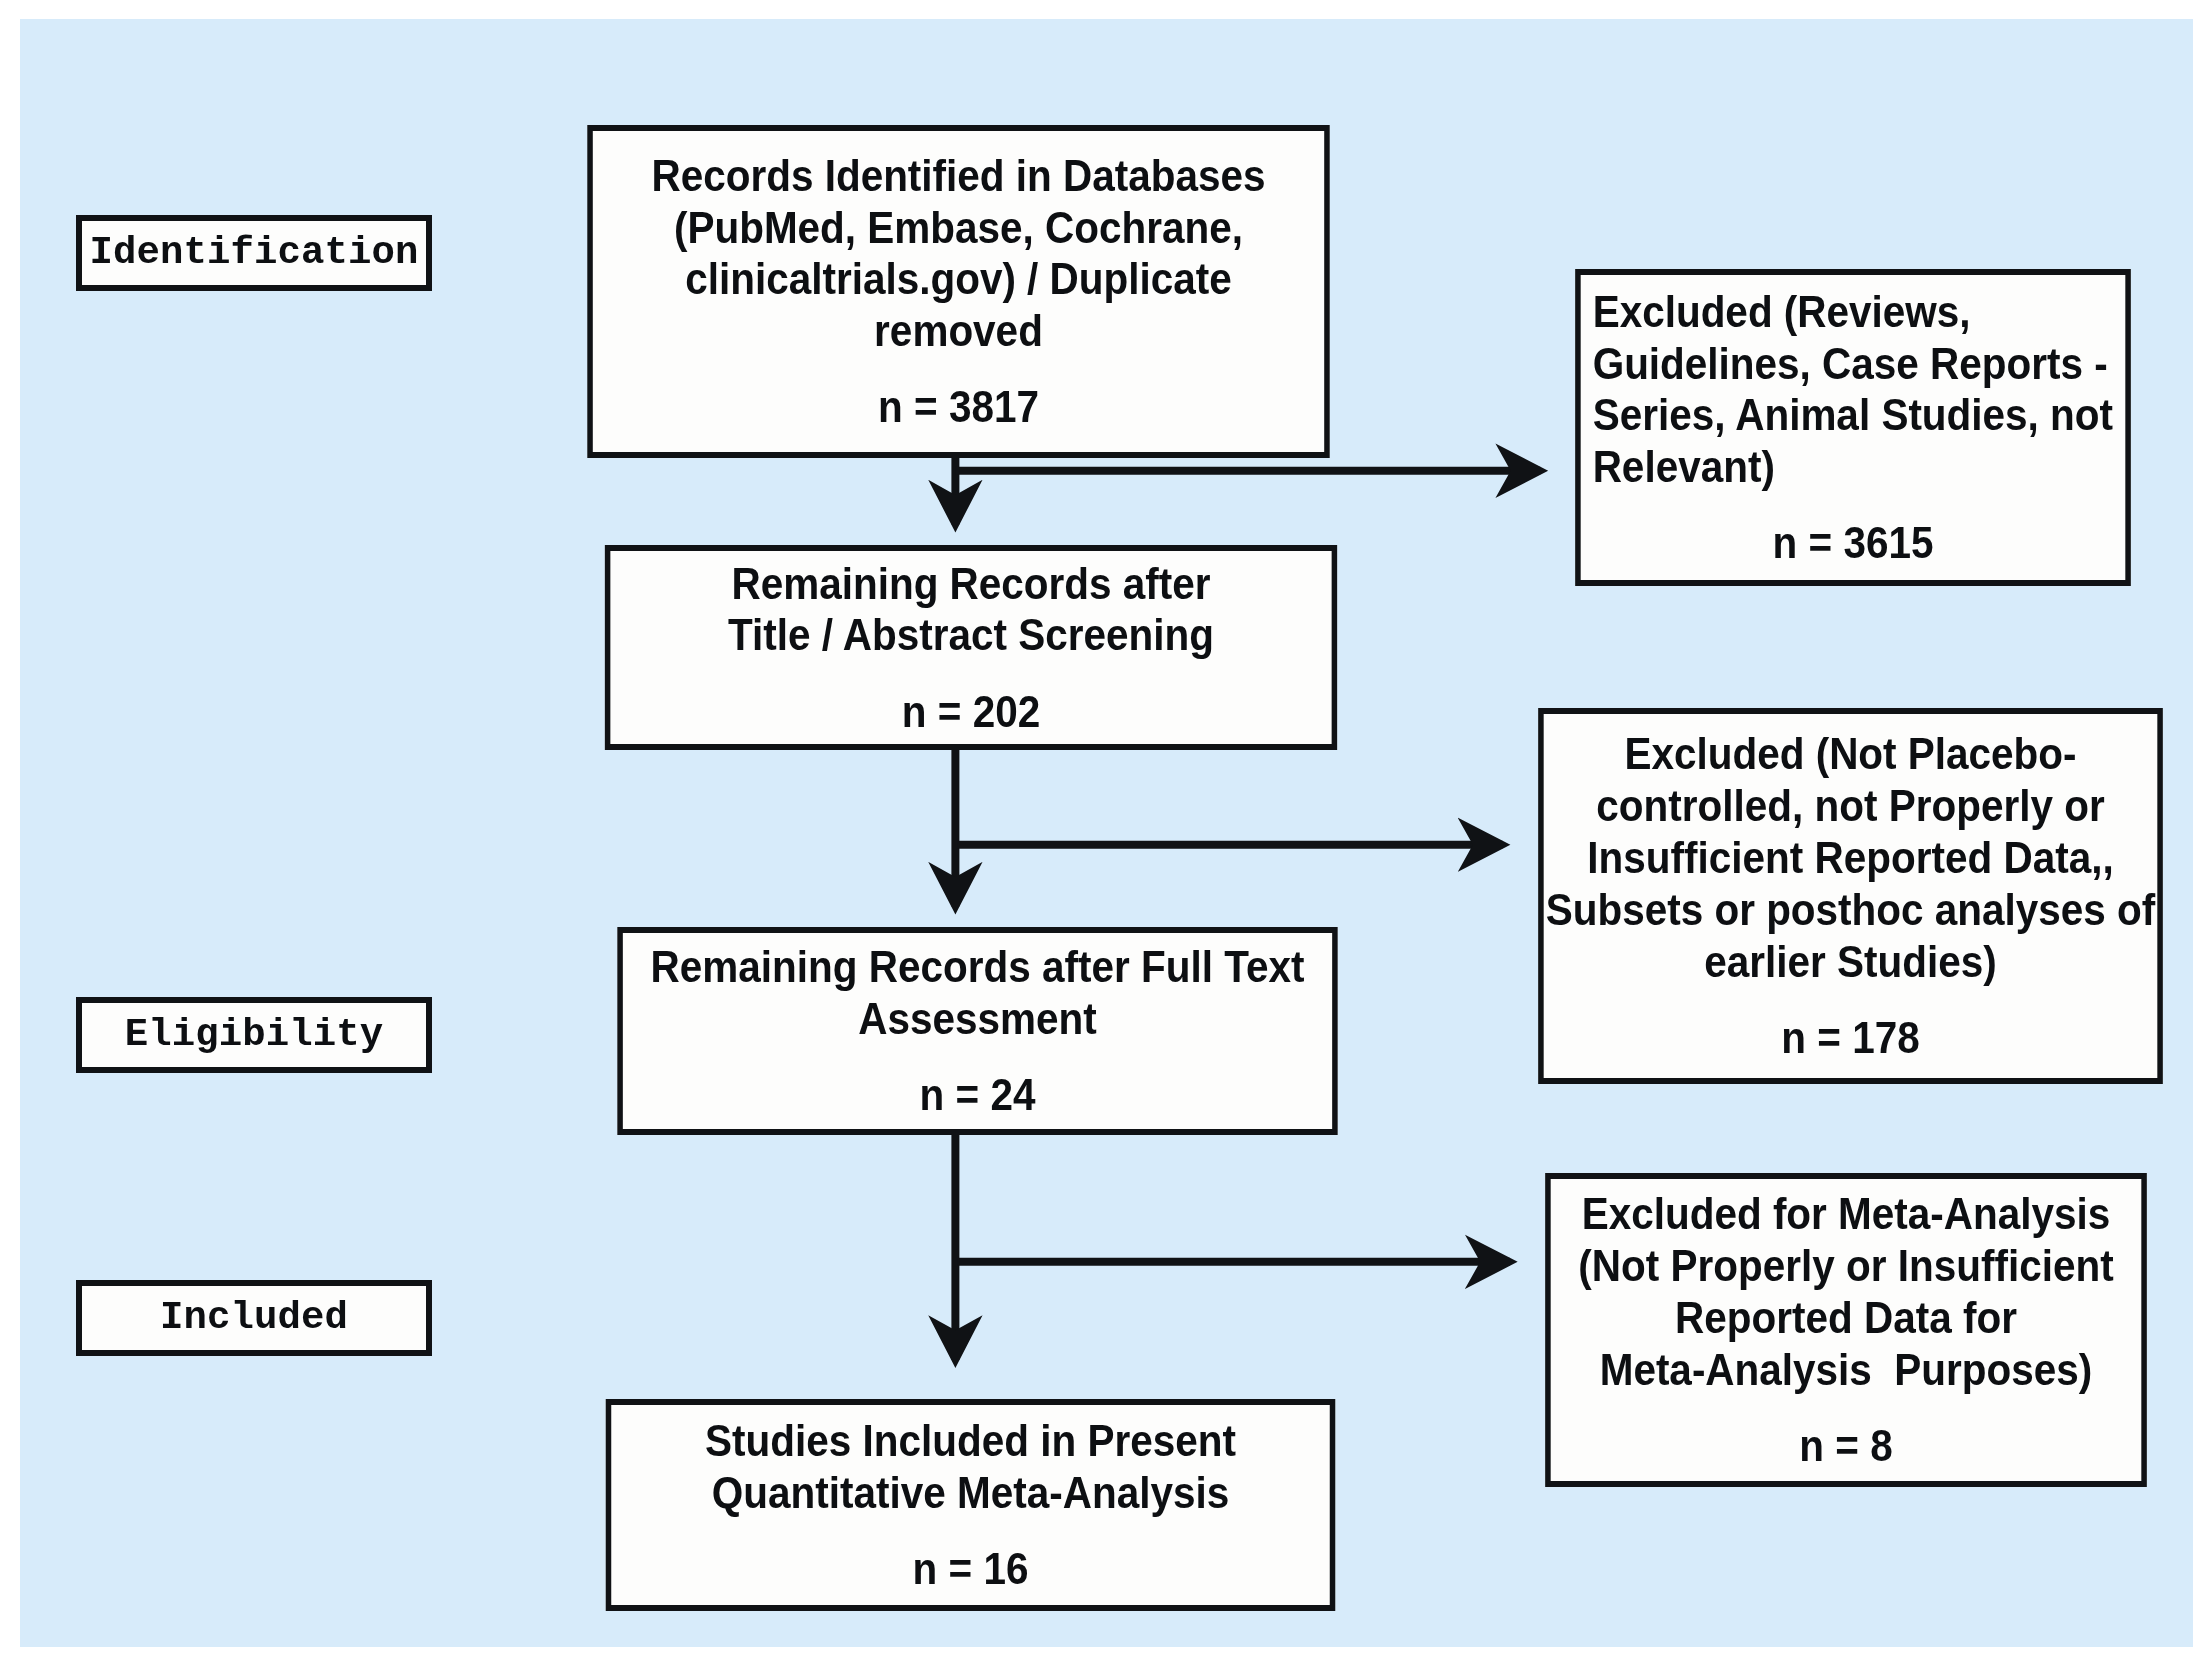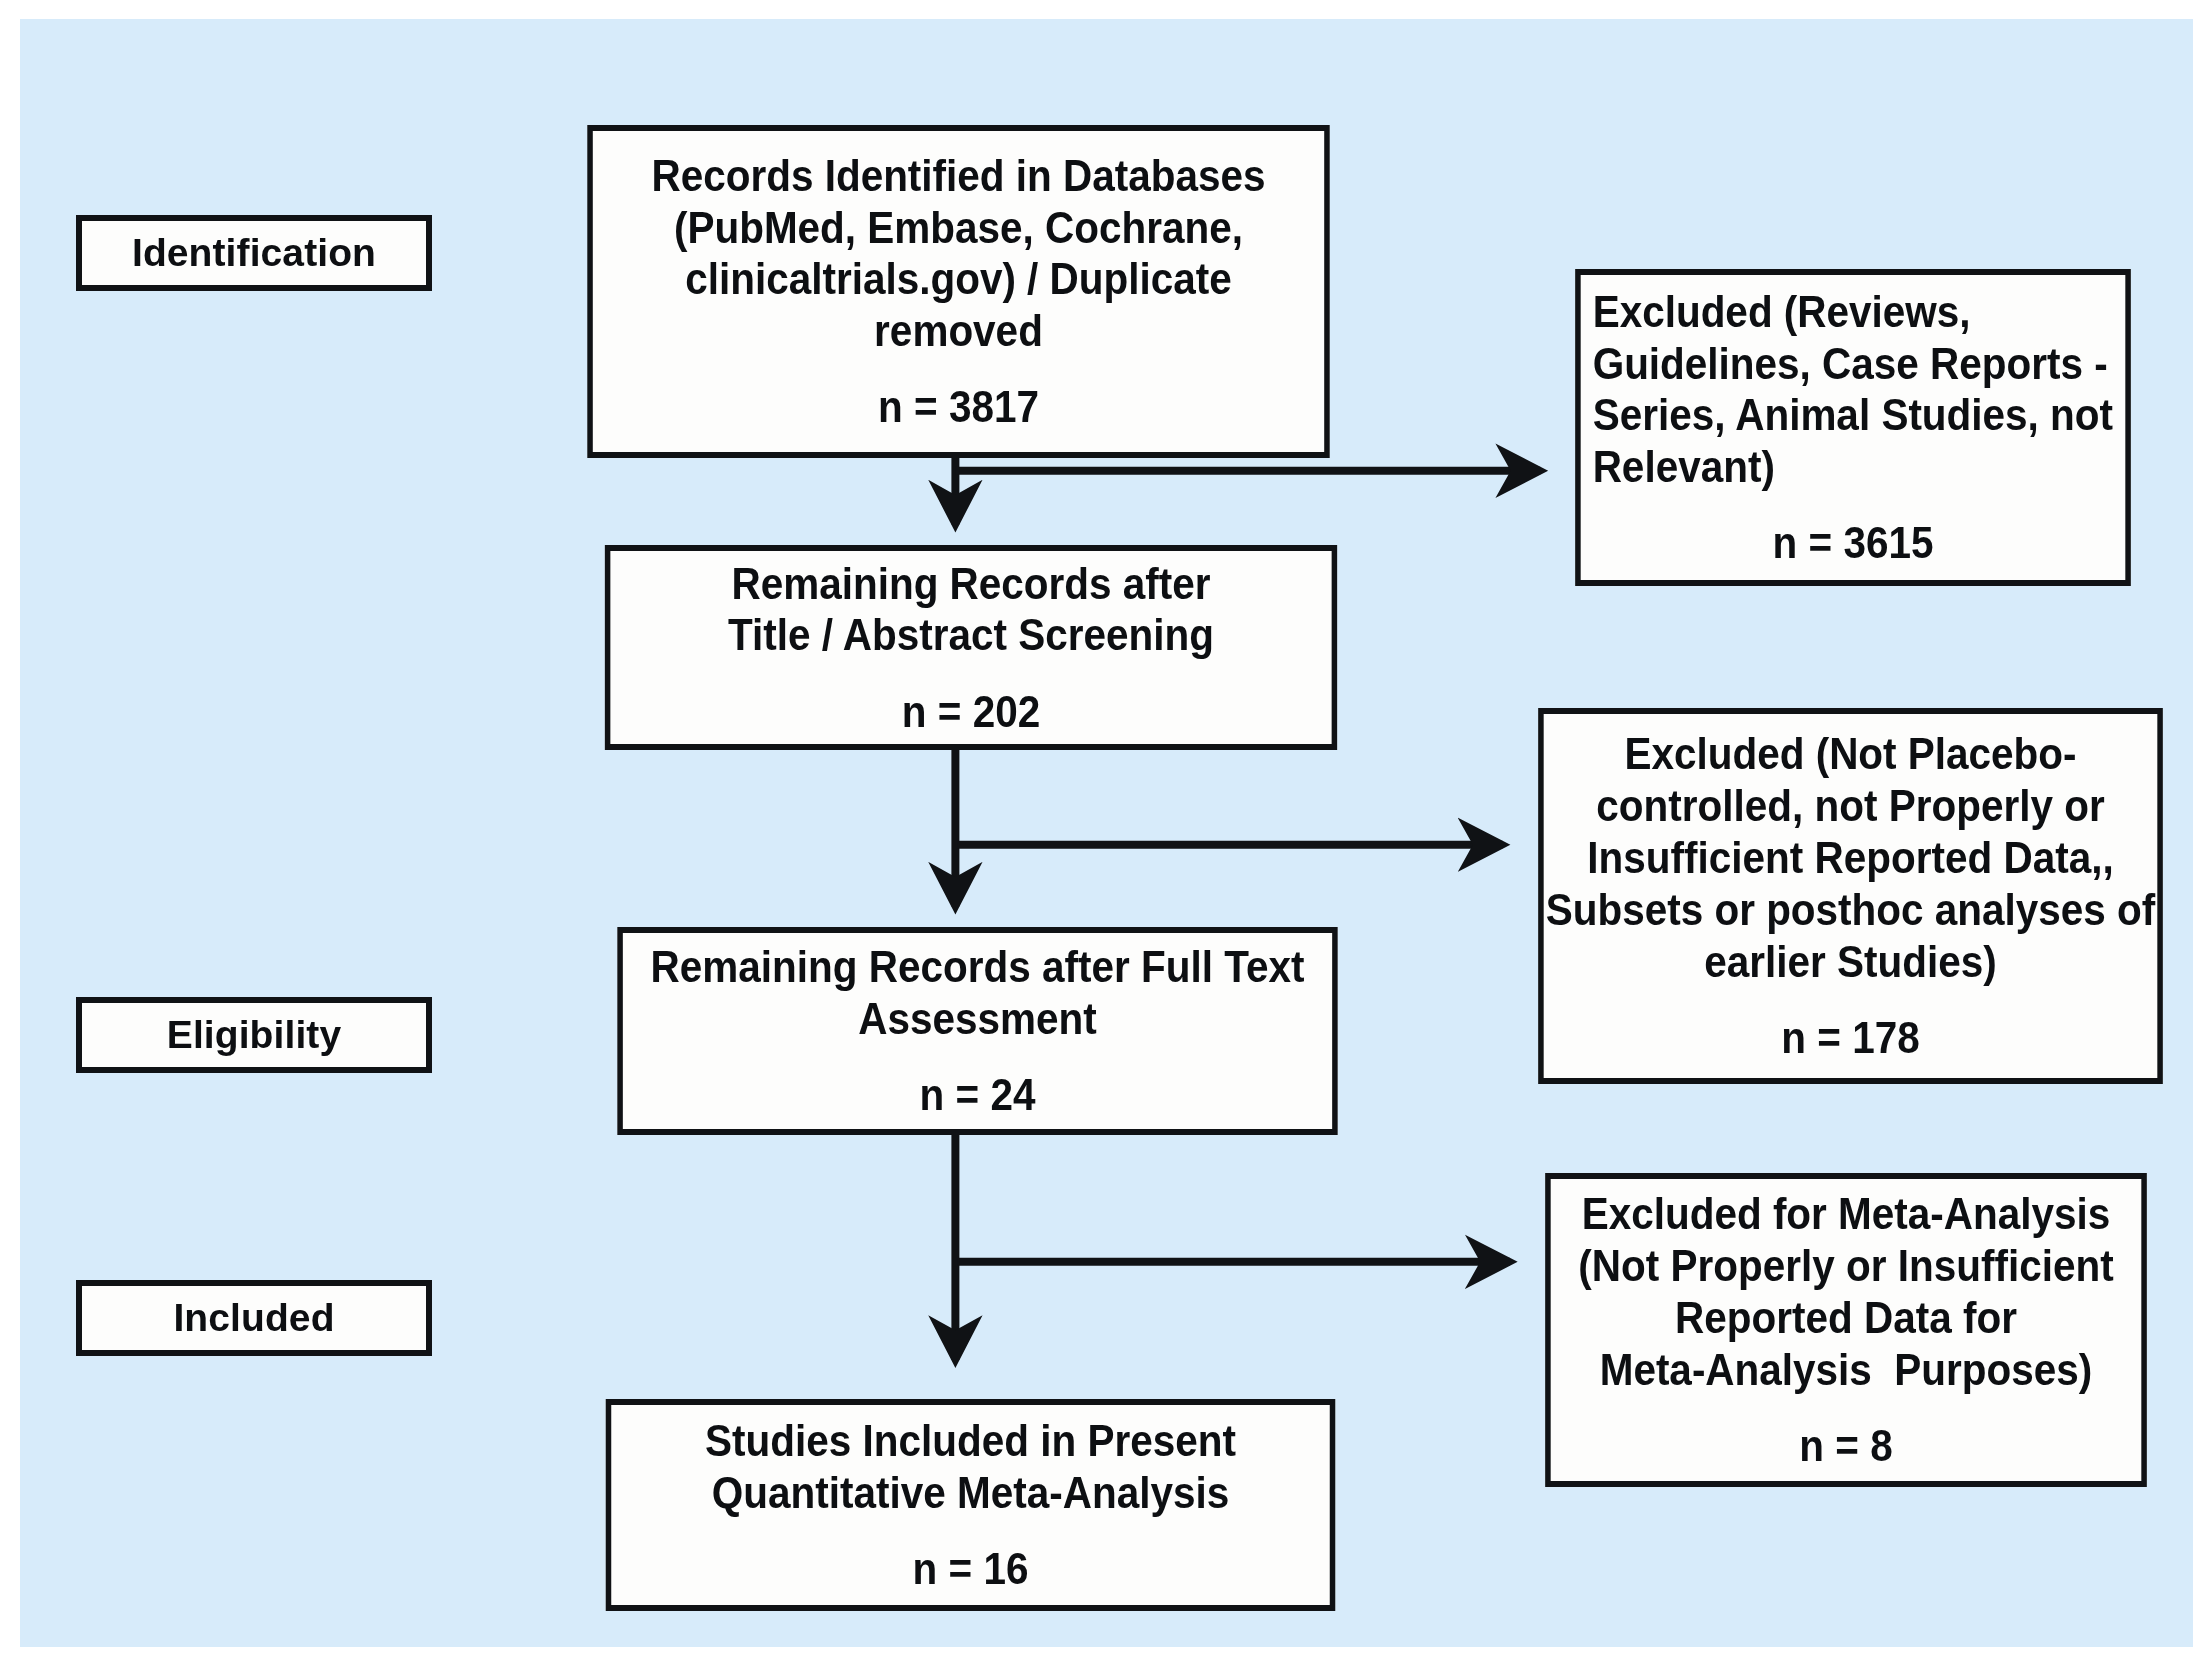--- a/index.html
+++ b/index.html
@@ -34,21 +34,21 @@
     display: flex;
     flex-direction: column;
     align-items: center;
     justify-content: center;
     color: #0d0f12;
     line-height: 1.18;
   }
 
   
   .stage {
-    font-family: Liberation Sans, sans-serif;
+    font-family: Liberation Mono, monospace;
     font-weight: 700;
     font-size: 39px;
     letter-spacing: 0.1px;
     text-align: center;
   }
 
   
   .flowbox {
     font-family: "Liberation Sans Narrow", "Liberation Sans", "DejaVu Sans Condensed", sans-serif;
     font-weight: 700;

